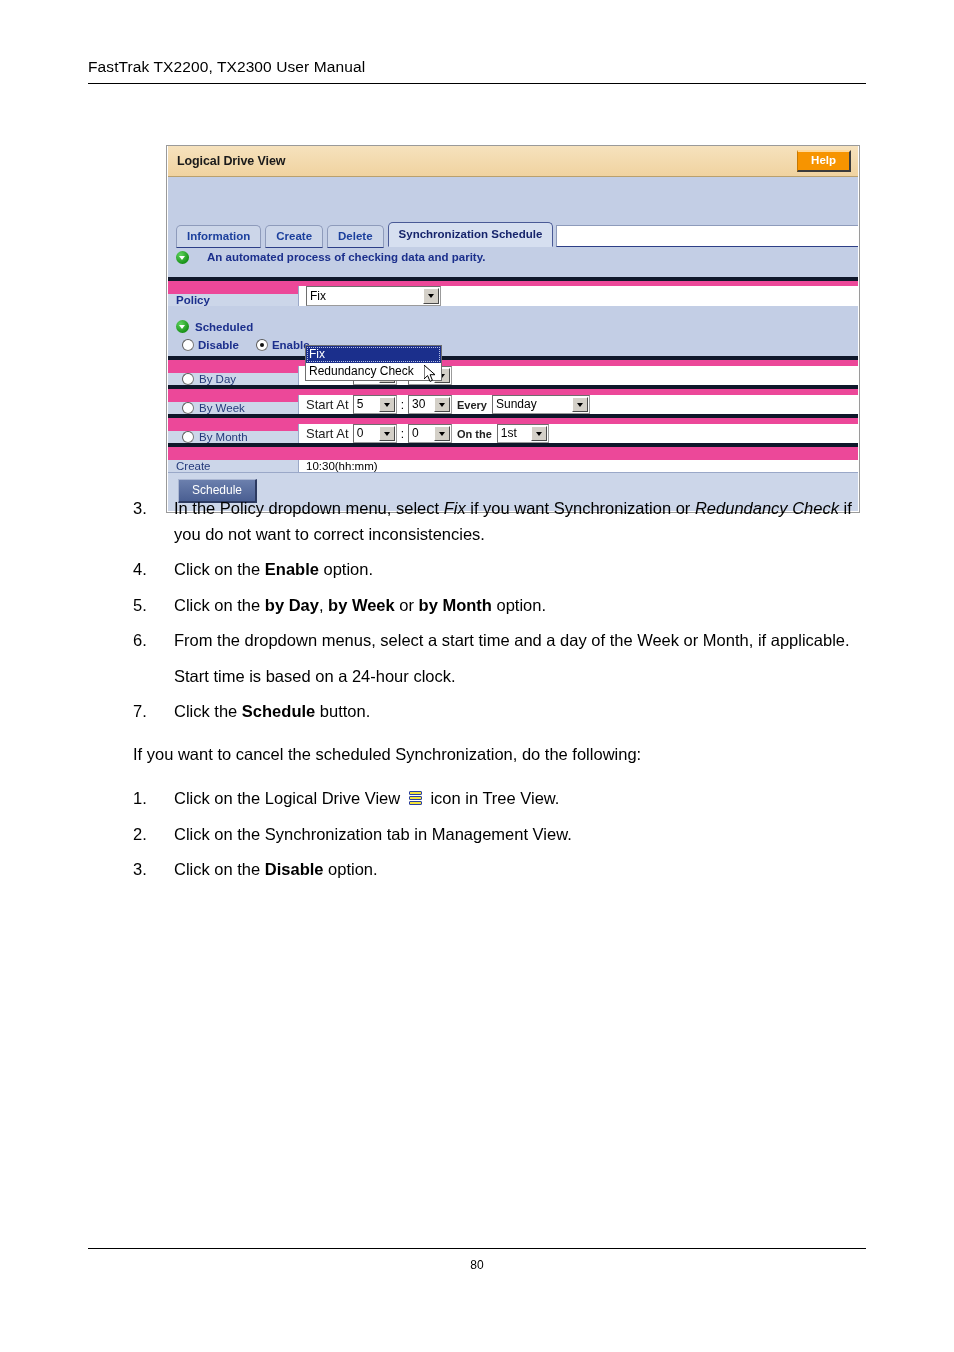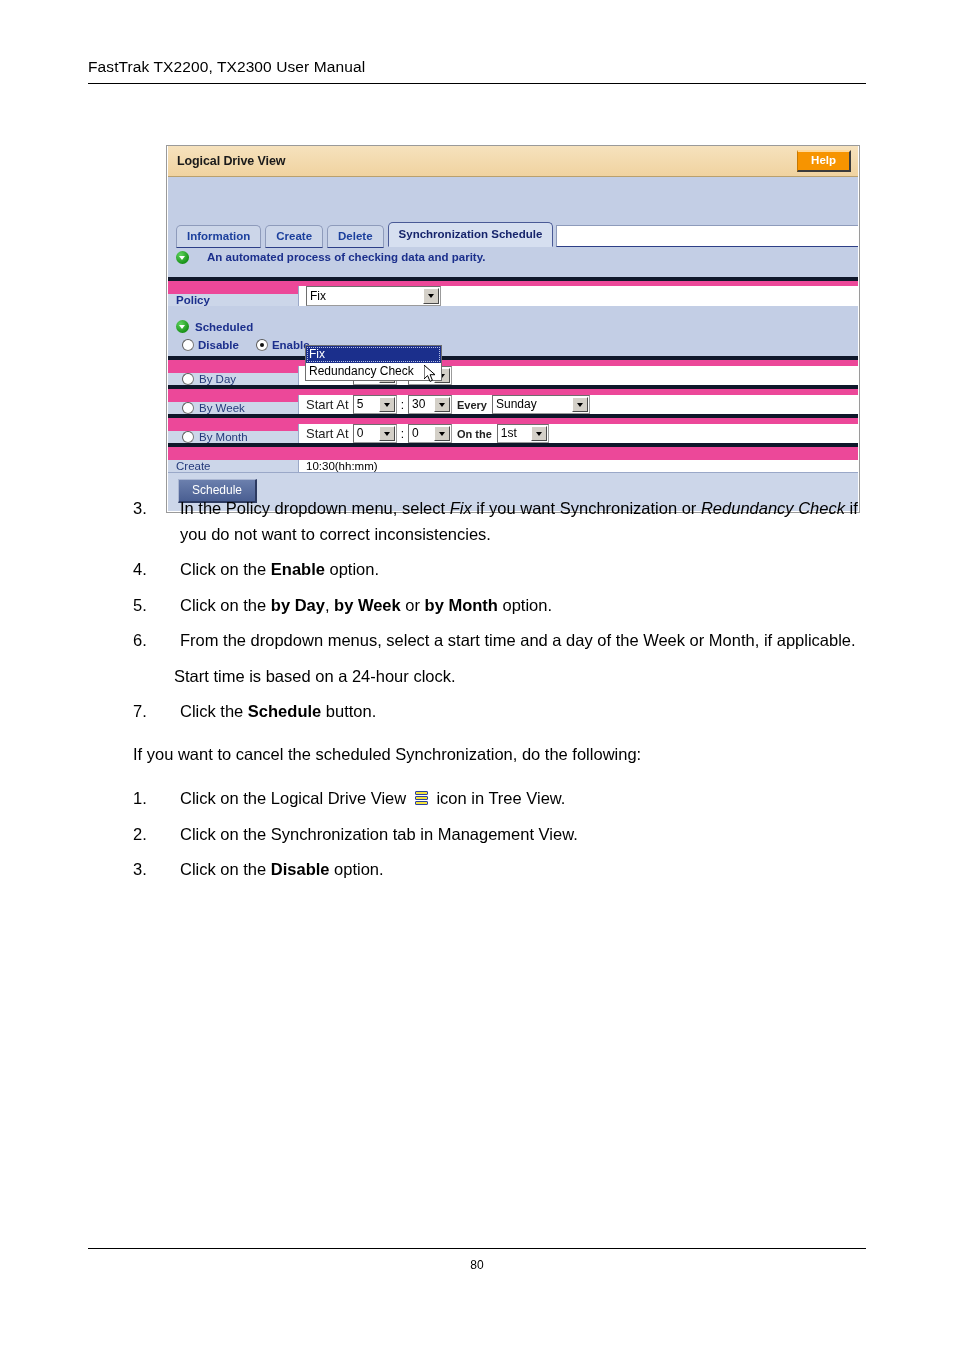--- a/index.html
+++ b/index.html
@@ -382,21 +382,21 @@
     color: #000;
   }
   .oli {
     display: flex;
     margin-bottom: 10px;
   }
   .oli .num {
     width: 41px;
     flex: none;
   }
-  .oli .txt { flex: 1; margin-left: 6px; }
+  .oli .txt { flex: 1; }
   .plain-para {
     margin-bottom: 12px;
   }
   .indent-para {
     margin-left: 41px;
     margin-bottom: 10px;
   }
   b { font-weight: bold; }
   i { font-style: italic; }
 

